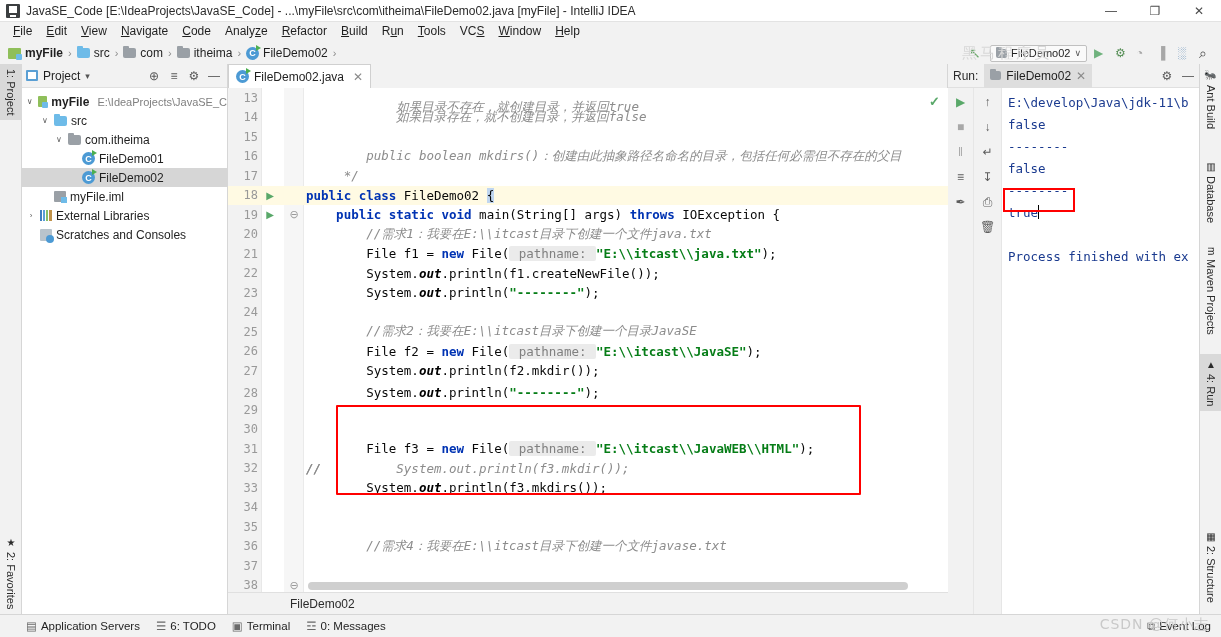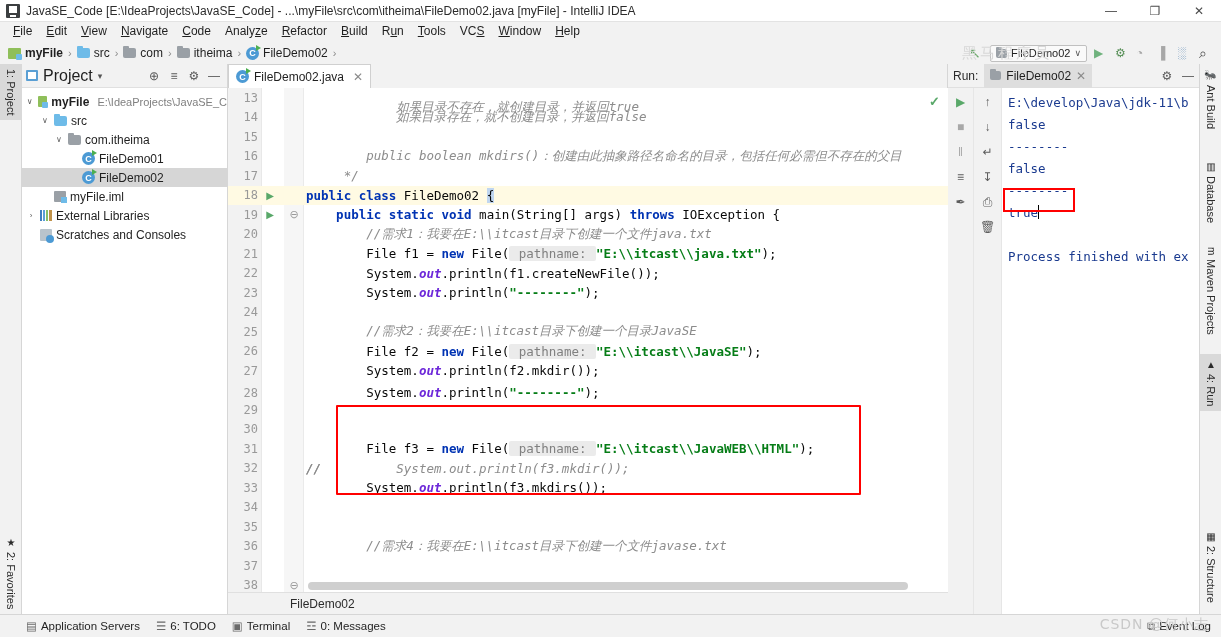--- a/index.html
+++ b/index.html
@@ -123,21 +123,21 @@
 
   
   .projpanel {
     position:absolute; left:22px; top:64px; width:206px; height:550px;
     background:#ffffff; border-right:1px solid #d6d6d6;
   }
   .proj-header {
     height:24px; background:#f2f2f2; display:flex; align-items:center;
     padding:0 4px; gap:5px; border-bottom:1px solid #e0e0e0;
   }
-  .proj-header .t { font-size:16px; }
+  .proj-header .t { font-size:12px; }
   .proj-hdr-icons { margin-left:auto; display:flex; align-items:center; gap:8px; padding-right:3px; }
   .hicon { width:12px; height:12px; color:#5a5a5a; font-size:12px; line-height:12px; text-align:center; }
   .tree { padding-top:4px; font-size:12px; }
   .trow {
     display:flex; align-items:center; height:19px; padding-left:4px; gap:4px;
     white-space:nowrap;
   }
   .trow.sel { background:#d6d6d6; }
   .arrow { width:10px; text-align:center; color:#606060; font-size:8px; }
   .tlabel { font-size:12px; }
@@ -203,21 +203,21 @@
     position:absolute; left:59px; width:14px; text-align:center; color:#9a9a9a; font-size:11px;
   }
   .code {
     position:absolute; left:78px; font-family:"DejaVu Sans Mono", monospace; font-size:12.5px;
     white-space:pre; color:#080808;
   }
   .hl-line { background:#fffae3; }
   .k { color:#0033b3; font-weight:bold; }
   .s { color:#067d17; font-weight:bold; }
   .cm { color:#8c8c8c; font-style:italic; }
-  .fld { color:#6d28d9; font-style:italic; font-weight:bold; }
+  .fld { color:#000000; font-style:italic; font-weight:bold; }
   .hint {
     background:#ebebeb; color:#808080; border-radius:2px; padding:0 2px;
     font-style:normal;
   }
   .brace-hl { background:#c0d6f0; }
   .redbox {
     position:absolute; border:2px solid #ff0000; border-radius:1px; pointer-events:none;
   }
   .checkmark {
     position:absolute; right:8px; top:6px; color:#59a869; font-size:13px; font-weight:bold;

